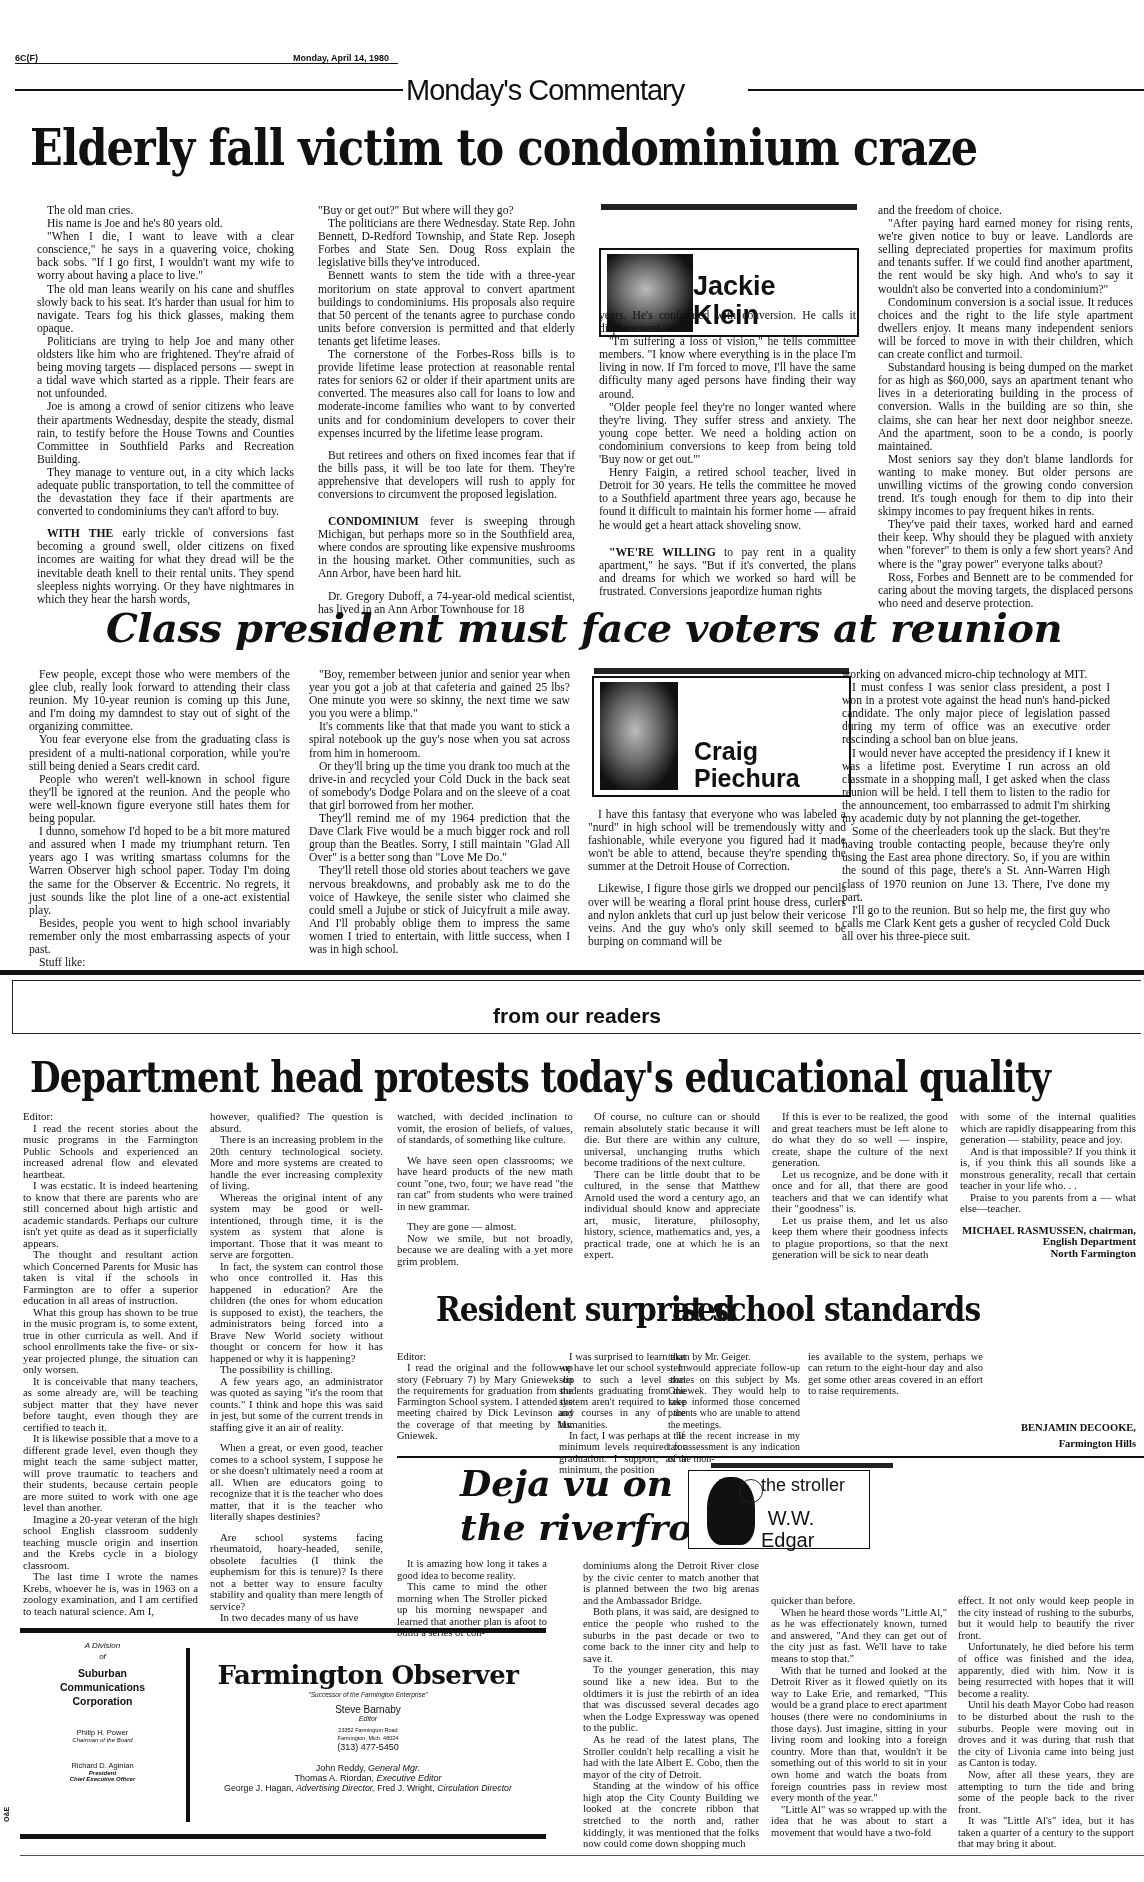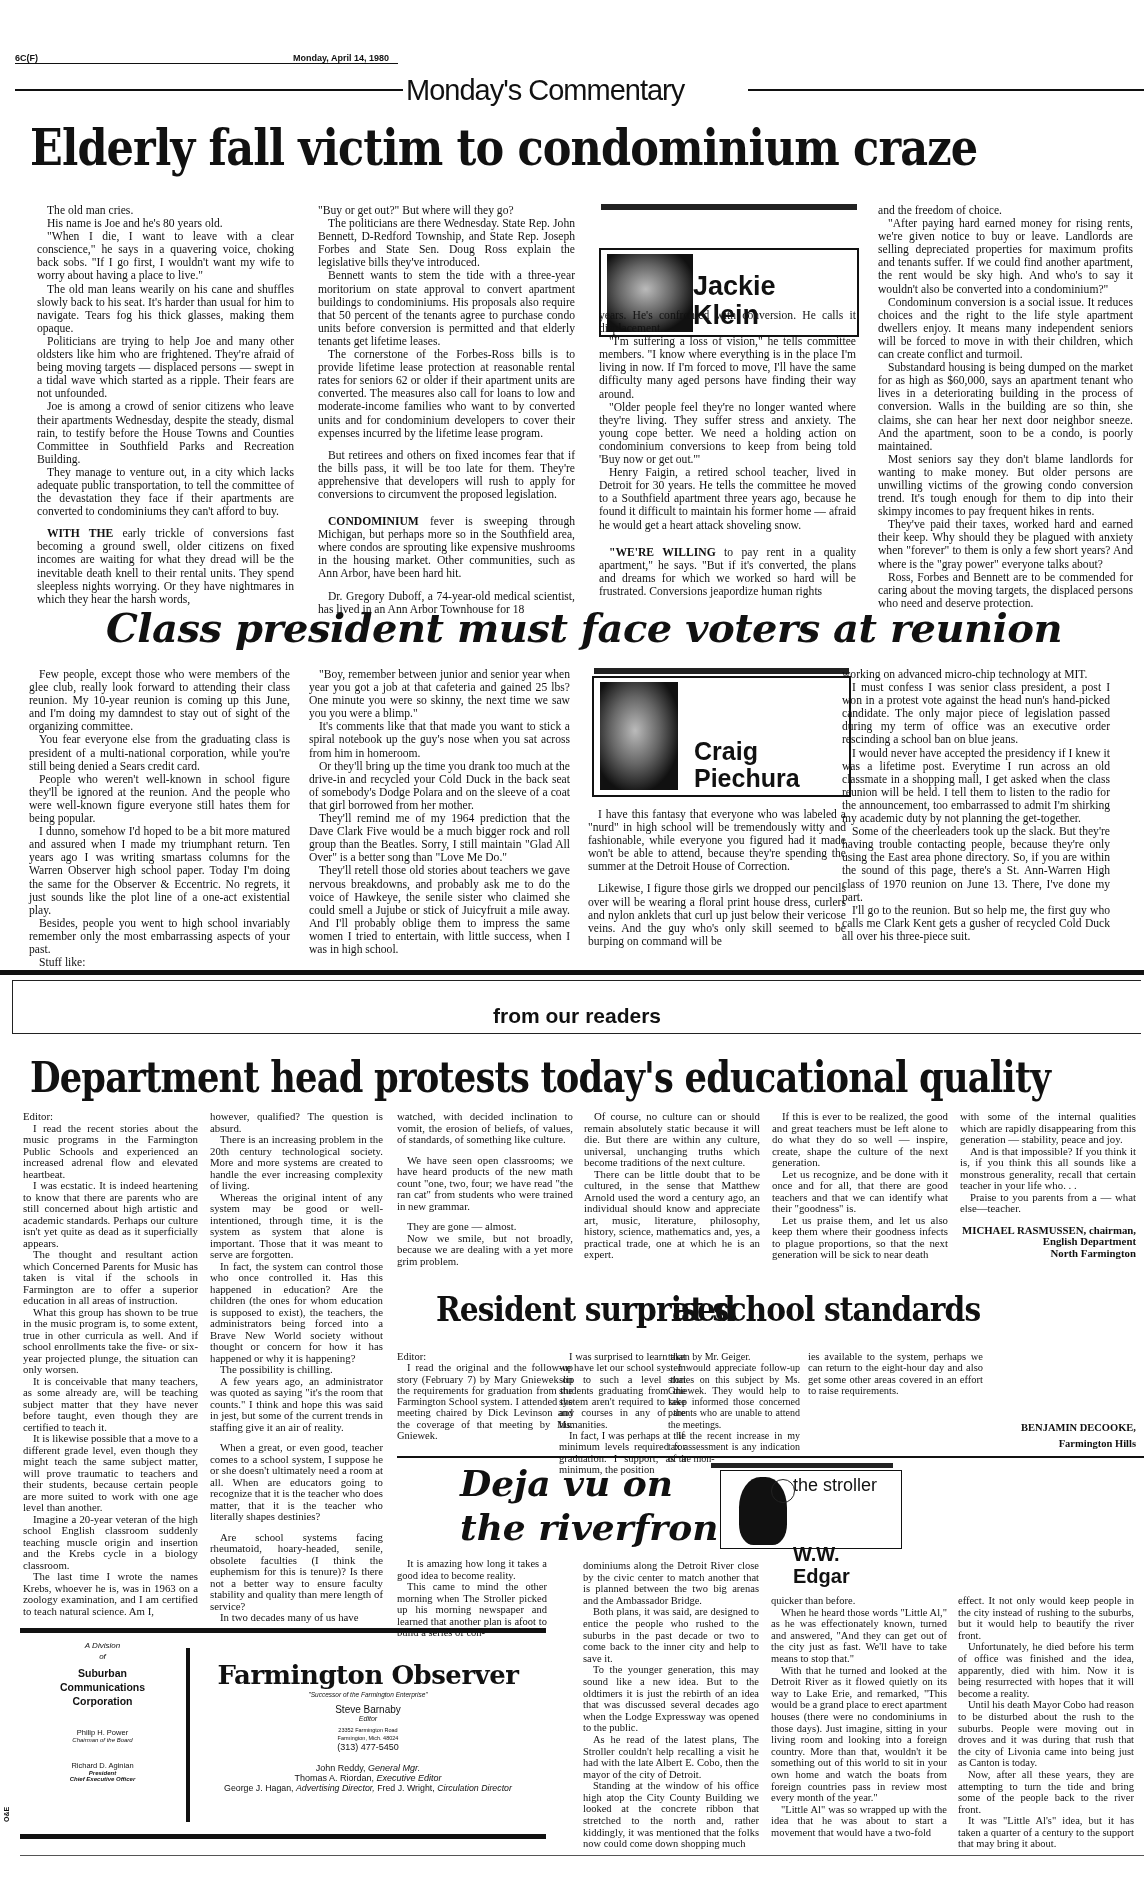--- a/index.html
+++ b/index.html
@@ -205,25 +205,25 @@
 <div class="col" style="left:960px;top:1420px;width:176px;font-size:10.5px;line-height:16px;">
   <p class="sig">BENJAMIN DECOOKE,</p>
   <p class="sig">Farmington Hills</p>
 </div>
 <div class="rule" style="left:397px;top:1456px;width:747px;height:2px;"></div>
 
 <div class="head-ital" style="left:460px;top:1462px;font-size:36px;">Deja vu on</div>
 <div class="head-ital" style="left:460px;top:1506px;font-size:36px;">the riverfront</div>
 
 <div class="bylinebar" style="left:711px;top:1463px;width:182px;height:5px;"></div>
-<div class="bylinebox" style="left:720px;top:1470px;width:180px;height:77px;border-width:1px;">
+<div class="bylinebox" style="left:688px;top:1470px;width:180px;height:77px;border-width:1px;text-align:right;">
   <div style="position:absolute;left:18px;top:6px;width:48px;height:68px;background:#111;border-radius:45% 45% 30% 30%;"></div>
   <div style="position:absolute;left:50px;top:8px;width:22px;height:22px;border:1px solid #222;border-radius:50%;"></div>
   <div class="sans" style="position:absolute;left:72px;top:4px;font-size:18px;">the stroller</div>
-  <div class="sans" style="position:absolute;left:72px;top:36px;font-size:20px;font-weight:bold;line-height:22px;margin-top:36px;">
+  <div class="sans" style="position:absolute;left:72px;top:36px;font-size:20px;font-weight:normal;line-height:22px;">
     <div>W.W.</div>
     <div>Edgar</div>
   </div>
 </div>
 
 <div class="col" style="left:397px;top:1558px;width:150px;font-size:10.5px;line-height:11.5px;">
   <p>It is amazing how long it takes a good idea to become reality.</p>
   <p>This came to mind the other morning when The Stroller picked up his morning newspaper and learned that another plan is afoot to build a series of con-</p>
 </div>
 <div class="col" style="left:583px;top:1560px;width:176px;font-size:10.5px;line-height:11.6px;">

